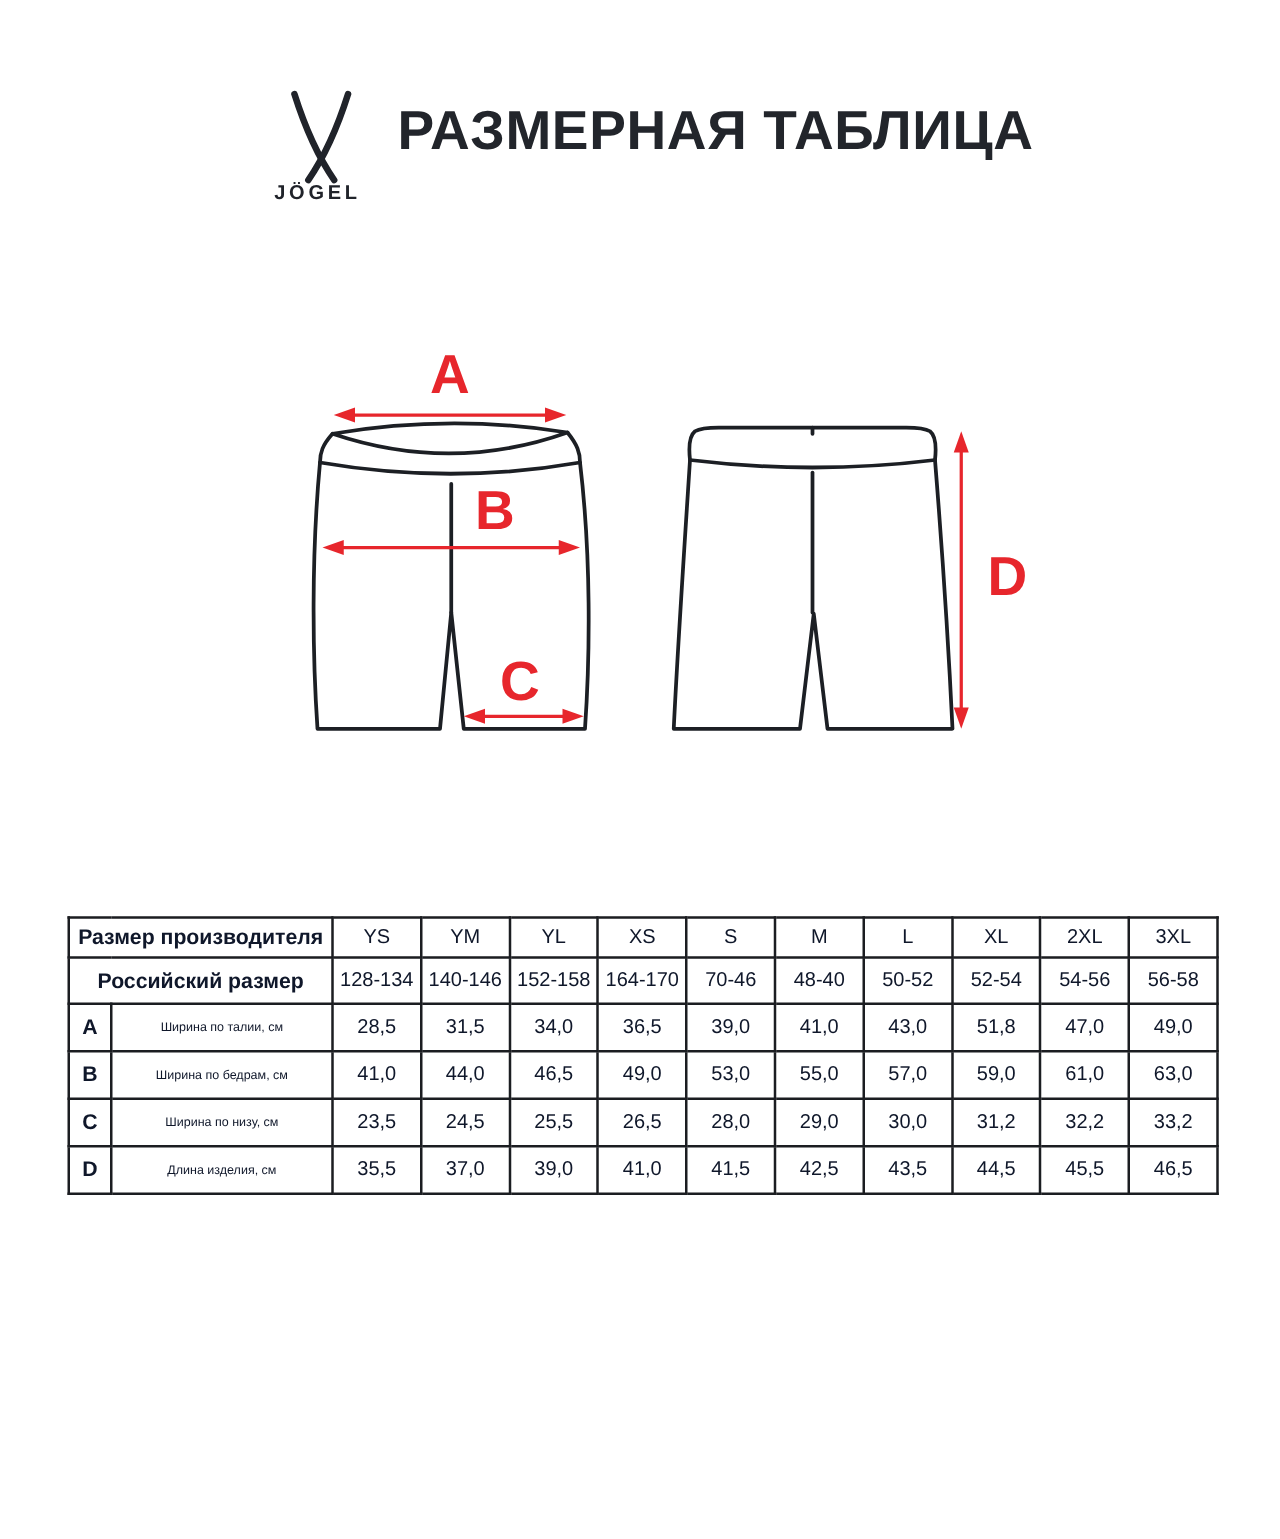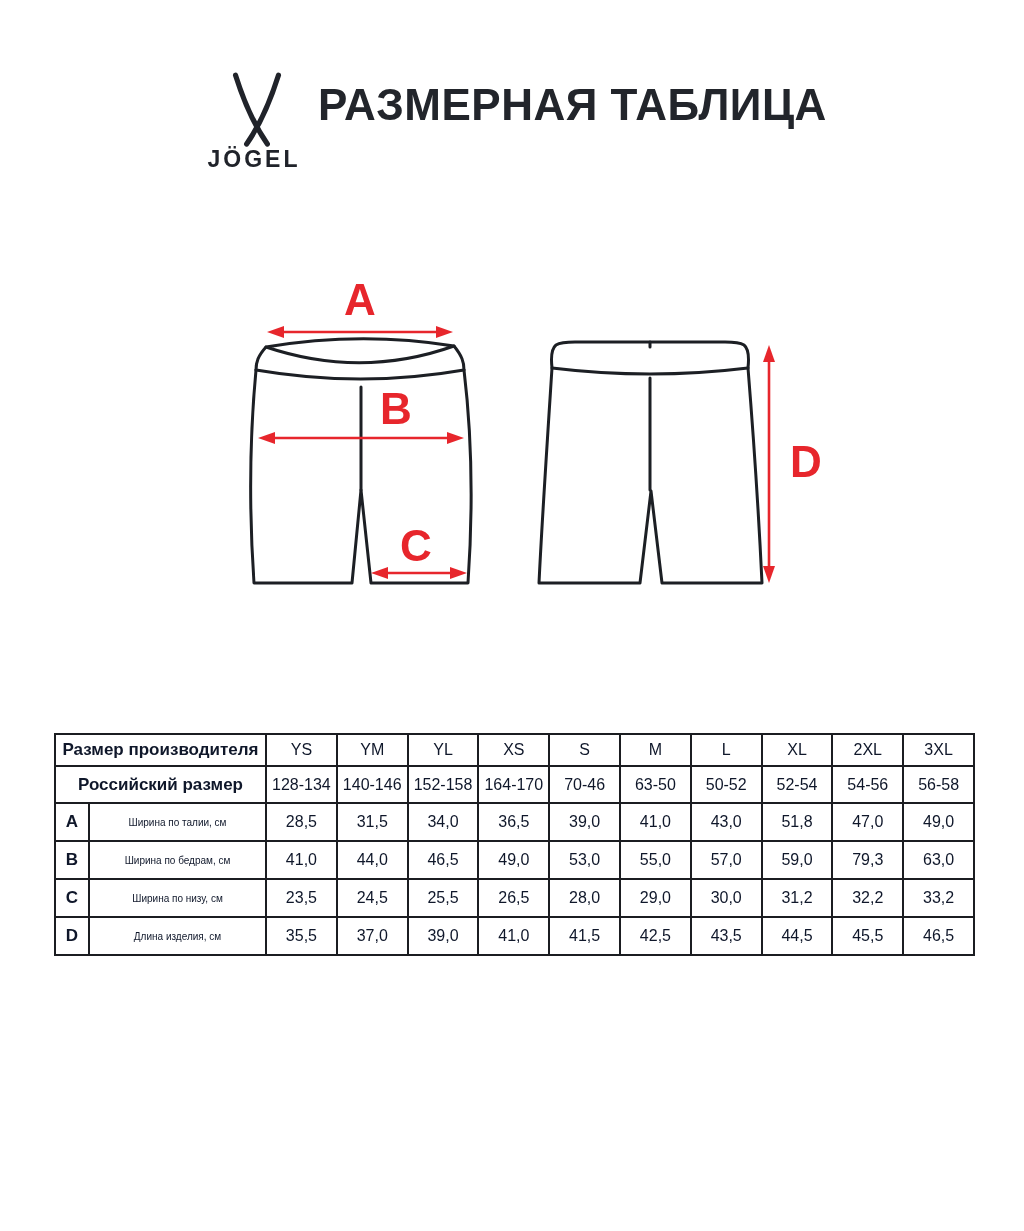--- a/index.html
+++ b/index.html
@@ -1,21 +1,21 @@
 <!DOCTYPE html>
 <html><head>
 <meta charset="utf-8">
 <style>
   html,body{margin:0;padding:0;background:#fff;}
   .canvas{position:relative;width:1024px;height:1231px;background:#ffffff;overflow:hidden;
           font-family:"Liberation Sans",sans-serif;}
   
   .logo-mark{position:absolute;left:220px;top:72px;width:74px;height:76px;}
   .wordmark{position:absolute;left:194px;top:146px;width:120px;text-align:center;
-            font-size:23px;font-weight:700;letter-spacing:3px;color:#20232a;}
+            font-size:16px;font-weight:700;letter-spacing:3px;color:#20232a;}
   .page-title{position:absolute;left:318px;top:80px;font-size:44px;font-weight:700;
               color:#22252b;white-space:nowrap;letter-spacing:0.5px;}
   
   .diagram-svg{position:absolute;left:0;top:260px;width:1024px;height:380px;}
   .dim-letter{position:absolute;color:#e7262c;font-size:44px;font-weight:700;line-height:1;}
   .dim-a{left:344px;top:278px;}
   .dim-b{left:380px;top:387px;}
   .dim-c{left:400px;top:524px;}
   .dim-d{left:790px;top:440px;}
   
@@ -107,21 +107,21 @@
           <th>2XL</th>
           <th>3XL</th>
         </tr>
         <tr>
           <th class="merged" colspan="2">Российский размер</th>
           <th>128-134</th>
           <th>140-146</th>
           <th>152-158</th>
           <th>164-170</th>
           <th>70-46</th>
-          <th>63-50</th>
+          <th>48-40</th>
           <th>50-52</th>
           <th>52-54</th>
           <th>54-56</th>
           <th>56-58</th>
         </tr>
         <tr>
           <th class="key">A</th>
           <td class="lbl">Ширина по талии, см</td>
           <td>28,5</td>
           <td>31,5</td>
@@ -138,21 +138,21 @@
           <th class="key">B</th>
           <td class="lbl">Ширина по бедрам, см</td>
           <td>41,0</td>
           <td>44,0</td>
           <td>46,5</td>
           <td>49,0</td>
           <td>53,0</td>
           <td>55,0</td>
           <td>57,0</td>
           <td>59,0</td>
-          <td>79,3</td>
+          <td>61,0</td>
           <td>63,0</td>
         </tr>
         <tr>
           <th class="key">C</th>
           <td class="lbl">Ширина по низу, см</td>
           <td>23,5</td>
           <td>24,5</td>
           <td>25,5</td>
           <td>26,5</td>
           <td>28,0</td>

